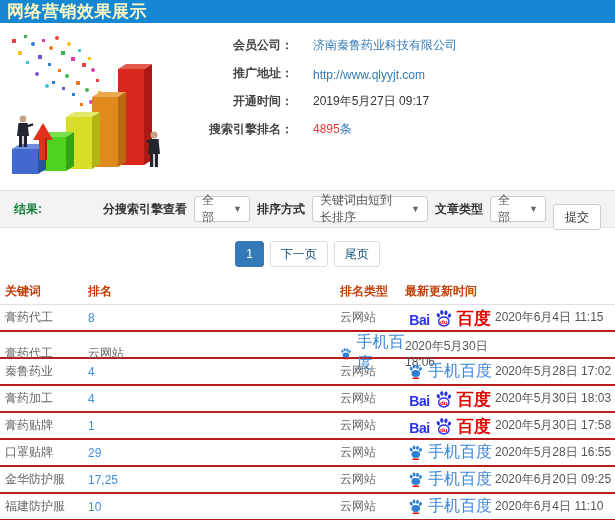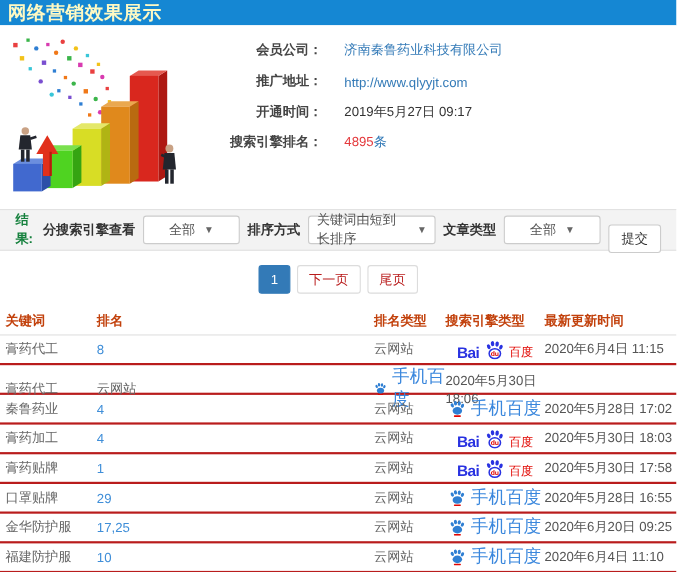--- a/index.html
+++ b/index.html
@@ -23,48 +23,48 @@
 
   
   .filterbar { height:38px; background:#f3f3f3; border-top:1px solid #e2e2e2;
     border-bottom:1px solid #e2e2e2; display:flex; align-items:center; padding:0 14px; }
   .filterbar .result-label { font-weight:bold; color:#15803d; }
   .filter-right { margin-left:auto; display:flex; align-items:center; gap:7px; }
   .f-label { font-weight:bold; color:#333; white-space:nowrap; }
   .sel { background:#fff; border:1px solid #ccc; border-radius:3px; height:26px;
     display:flex; align-items:center; padding:0 7px; color:#555; cursor:pointer; }
   .sel .caret { margin-left:8px; font-size:9px; color:#666; }
-  .sel.w-sm { width:88px; justify-content:center; }
+  .sel.w-sm { width:56px; justify-content:flex-end; }
   .sel.w-lg { width:116px; justify-content:space-between; }
   .btn-submit { background:#fff; border:1px solid #ccc; border-radius:3px; height:26px;
     width:48px; color:#333; cursor:pointer; font-size:12px;margin-top:16px; }
 
   
   .pagination { display:flex; justify-content:center; align-items:center; gap:6px;
     padding:13px 0 12px 0; }
   .page-btn { height:26px; min-width:28px; padding:0 10px; display:flex; align-items:center;
     justify-content:center; border:1px solid #dcdcdc; border-radius:3px; background:#fff;
-    color:#b91c1c; cursor:pointer; }
+    color:#0c4a6e; cursor:pointer; }
   .page-btn.active { background:#337ab7; border-color:#337ab7; color:#fff; }
 
   
   .table { width:615px; }
   .trow { display:grid; grid-template-columns:83px 252px 65px 90px auto;
     align-items:center; height:27px; border-bottom:2px solid #b91c1c; padding-left:5px; }
   .trow.head { height:26px; font-weight:bold; color:#c2410c; border-bottom:1px solid #e0e0e0; }
   .cell-keyword { color:#666; }
   .cell-rank { color:#3f8ed8; }
   .cell-ranktype { color:#666; }
   .cell-engine { display:flex; justify-content:center; align-items:center; }
   .cell-updated { color:#555; }
 
   
   .baidu-logo { display:inline-flex; align-items:flex-end; gap:4px; line-height:1; }
   .baidu-logo .bai { color:#2932e1; font-size:14px; font-weight:bold; letter-spacing:-.5px; }
-  .baidu-logo .bdu { color:#e10601; font-size:11px; font-weight:normal; }
+  .baidu-logo .bdu { color:#e10601; font-size:17px; font-weight:bold; }
   .mobile-baidu { display:inline-flex; align-items:center; gap:5px; }
   .mobile-baidu .mb-label { color:#3a87dd; font-size:16px; }
 </style>
 </head>
 <body>
 
 <div class="topbar">网络营销效果展示</div>
 
 <div class="info-section">
 
@@ -198,21 +198,20 @@
   <a class="page-btn active">1</a>
   <a class="page-btn">下一页</a>
   <a class="page-btn">尾页</a>
 </div>
 
 <div class="table">
   <div class="trow head">
     <span>关键词</span>
     <span>排名</span>
     <span>排名类型</span>
-    <span>搜索引擎类型</span>
     <span>最新更新时间</span>
   </div>
   <div>
   <div class="trow">
     <span class="cell-keyword">膏药代工</span>
     <a class="cell-rank">8</a>
     <span class="cell-ranktype">云网站</span>
     <span class="cell-engine">
   <span class="baidu-logo">
     <b class="bai">Bai</b>

